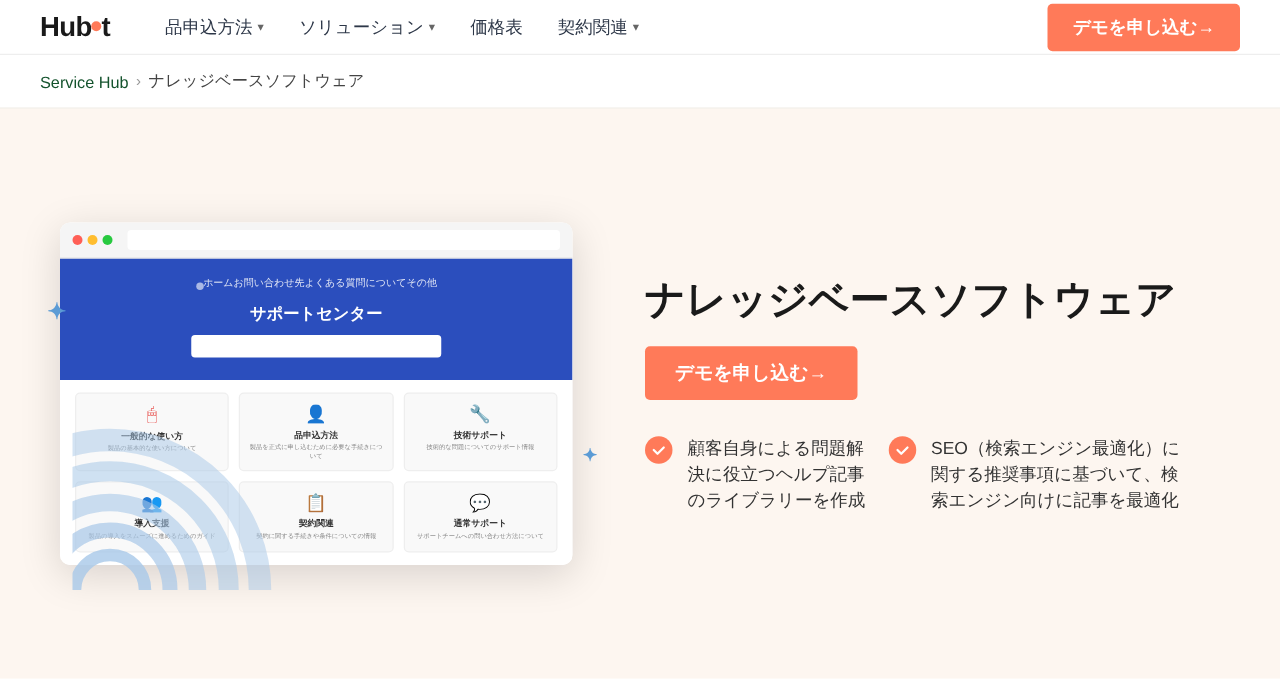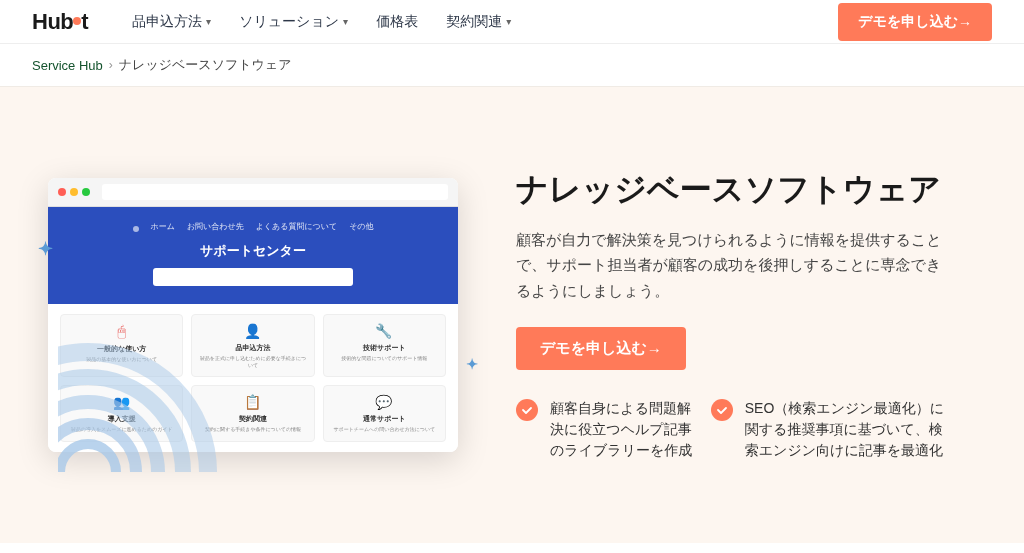--- a/index.html
+++ b/index.html
@@ -166,21 +166,20 @@
     
     .kb-header {
       background: #2b4ebd;
       padding: 14px 16px 18px;
       text-align: center;
     }
     .kb-nav-row {
       display: flex;
       align-items: flex-end;
       justify-content: center;
-      gap: 12px;
       margin-bottom: 10px;
     }
     .kb-nav-dot {
       width: 6px; height: 6px;
       background: rgba(255,255,255,0.6);
       border-radius: 50%;
     }
     .kb-nav-item {
       font-size: 8px;
       color: rgba(255,255,255,0.85);
@@ -409,21 +408,20 @@
       <circle cx="30" cy="140" r="95" fill="none" stroke="#a8c8e8" stroke-width="16" opacity="0.55"></circle>
       <circle cx="30" cy="140" r="70" fill="none" stroke="#a8c8e8" stroke-width="14" opacity="0.6"></circle>
       <circle cx="30" cy="140" r="48" fill="none" stroke="#a8c8e8" stroke-width="12" opacity="0.7"></circle>
       <circle cx="30" cy="140" r="28" fill="none" stroke="#a8c8e8" stroke-width="10" opacity="0.8"></circle>
     </svg>
 
   </div>
 
   <div class="right-section">
     <h1 class="page-title">ナレッジベースソフトウェア</h1>
-    <p class="page-description">顧客が自力で解決策を見つけられるように情報を提供することで、サポート担当者が顧客の成功を後押しすることに専念できるようにしましょう。</p>
 
     <button class="btn-demo">デモを申し込む→</button>
 
     <div class="feature-list">
       <div class="feature-item">
         <div class="check-icon">
           <svg viewBox="0 0 12 12" fill="none" xmlns="http://www.w3.org/2000/svg">
             <path d="M2 6l3 3 5-5" stroke="#fff" stroke-width="1.8" stroke-linecap="round" stroke-linejoin="round"></path>
           </svg>
         </div>

